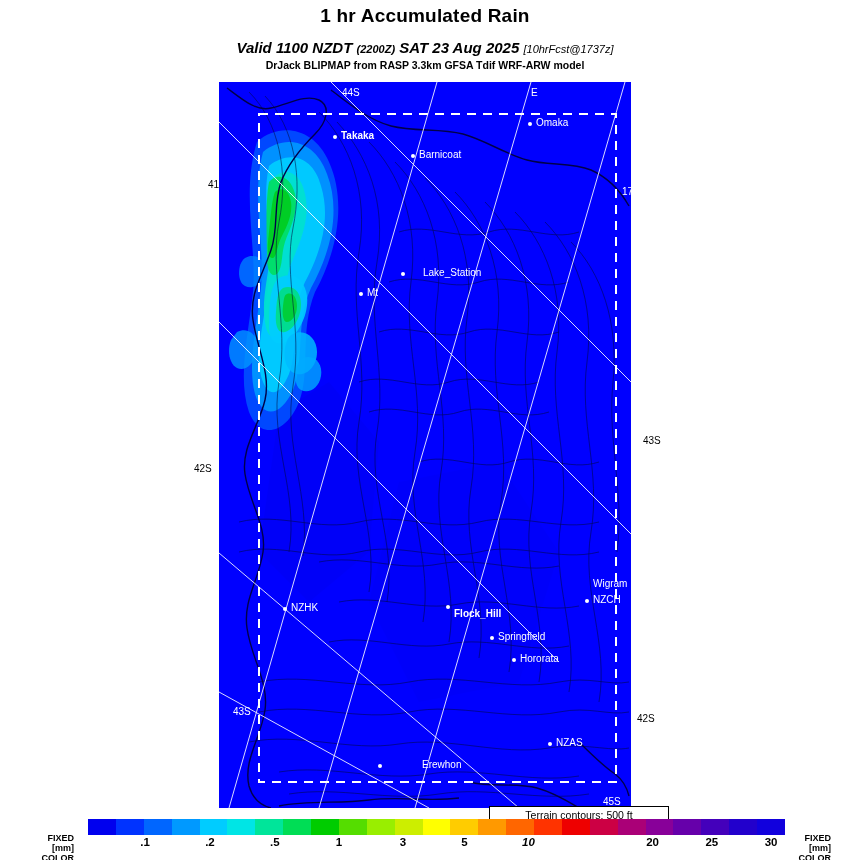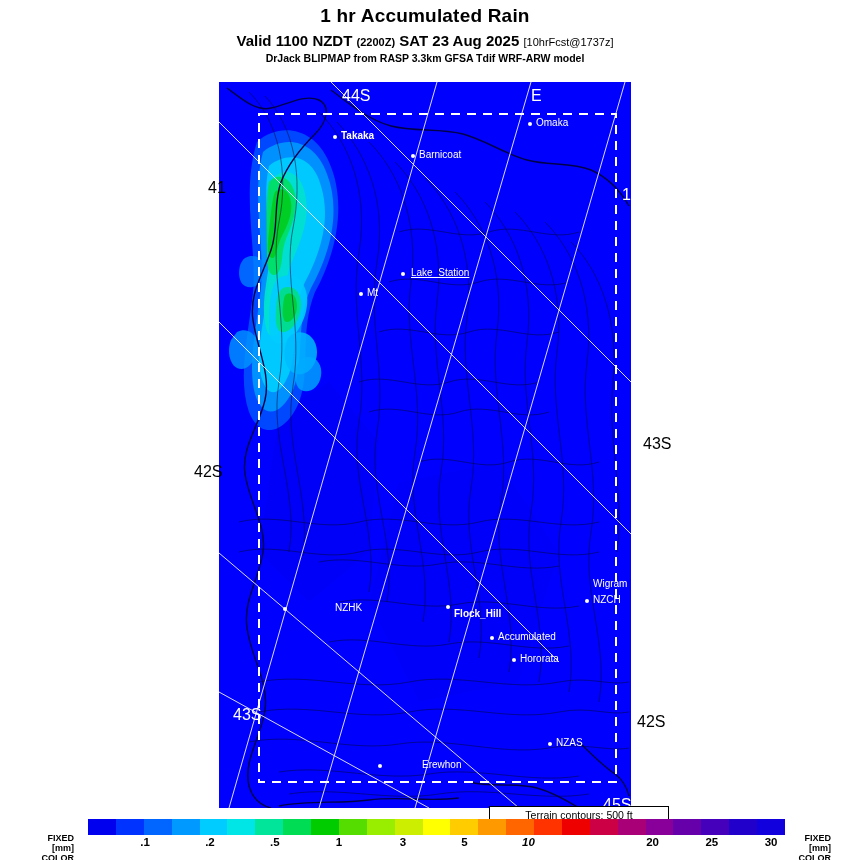--- a/index.html
+++ b/index.html
@@ -32,21 +32,22 @@
     font-size: 19px;
     font-weight: bold;
     color: #000;
     margin-top: 5px;
     letter-spacing: 0.2px;
   }
   .title-sub {
     font-size: 15px;
     font-weight: bold;
     color: #000;
-    margin-top: 5px;
+    margin-top: 12px;
+    font-style: italic;
   }
   .title-sub .small {
     font-size: 11px;
     font-weight: bold;
   }
   .title-sub .brackets {
     font-size: 11px;
     font-weight: normal;
   }
   .title-model {
@@ -82,21 +83,21 @@
   .city-label {
     position: absolute;
     color: #ffffff;
     font-size: 10px;
     font-family: "Liberation Sans", sans-serif;
     white-space: nowrap;
   }
   .grid-label {
     position: absolute;
     color: #000000;
-    font-size: 16px;
+    font-size: 10px;
     font-family: "Liberation Sans", sans-serif;
     white-space: nowrap;
   }
   .grid-label.on-map {
     color: #ffffff;
   }
 
   
   .terrain-note {
     position: absolute;
@@ -304,37 +305,37 @@
       <div class="city-dot" style="left:114px; top:53px;"></div>
       <div class="city-label" style="left:122px; top:48px;font-weight:bold;">Takaka</div>
 
       <div class="city-dot" style="left:309px; top:40px;"></div>
       <div class="city-label" style="left:317px; top:35px;">Omaka</div>
 
       <div class="city-dot" style="left:192px; top:72px;"></div>
       <div class="city-label" style="left:200px; top:67px;">Barnicoat</div>
 
       <div class="city-dot" style="left:182px; top:190px;"></div>
-      <div class="city-label" style="left:192px; top:185px;text-decoration:underline;">Lake_Station</div>
+      <div class="city-label" style="left:204px; top:185px;">Lake_Station</div>
 
       <div class="city-dot" style="left:140px; top:210px;"></div>
       <div class="city-label" style="left:148px; top:205px;">Mt</div>
 
       <div class="city-dot" style="left:64px;  top:525px;"></div>
-      <div class="city-label" style="left:72px; top:520px;margin-left:44px;">NZHK</div>
+      <div class="city-label" style="left:72px; top:520px;">NZHK</div>
 
       <div class="city-dot" style="left:227px; top:523px;"></div>
       <div class="city-label" style="left:235px; top:526px;font-weight:bold;">Flock_Hill</div>
 
       <div class="city-dot" style="left:366px; top:517px;"></div>
       <div class="city-label" style="left:374px; top:512px;">NZCH</div>
       <div class="city-label" style="left:374px; top:496px;">Wigram</div>
 
       <div class="city-dot" style="left:271px; top:554px;"></div>
-      <div class="city-label" style="left:279px; top:549px;">Accumulated</div>
+      <div class="city-label" style="left:279px; top:549px;">Springfield</div>
 
       <div class="city-dot" style="left:293px; top:576px;"></div>
       <div class="city-label" style="left:301px; top:571px;">Hororata</div>
 
       <div class="city-dot" style="left:329px; top:660px;"></div>
       <div class="city-label" style="left:337px; top:655px;">NZAS</div>
 
       <div class="city-dot" style="left:159px; top:682px;"></div>
       <div class="city-label" style="left:167px; top:677px;padding-left:36px;">Erewhon</div>
     </div>

